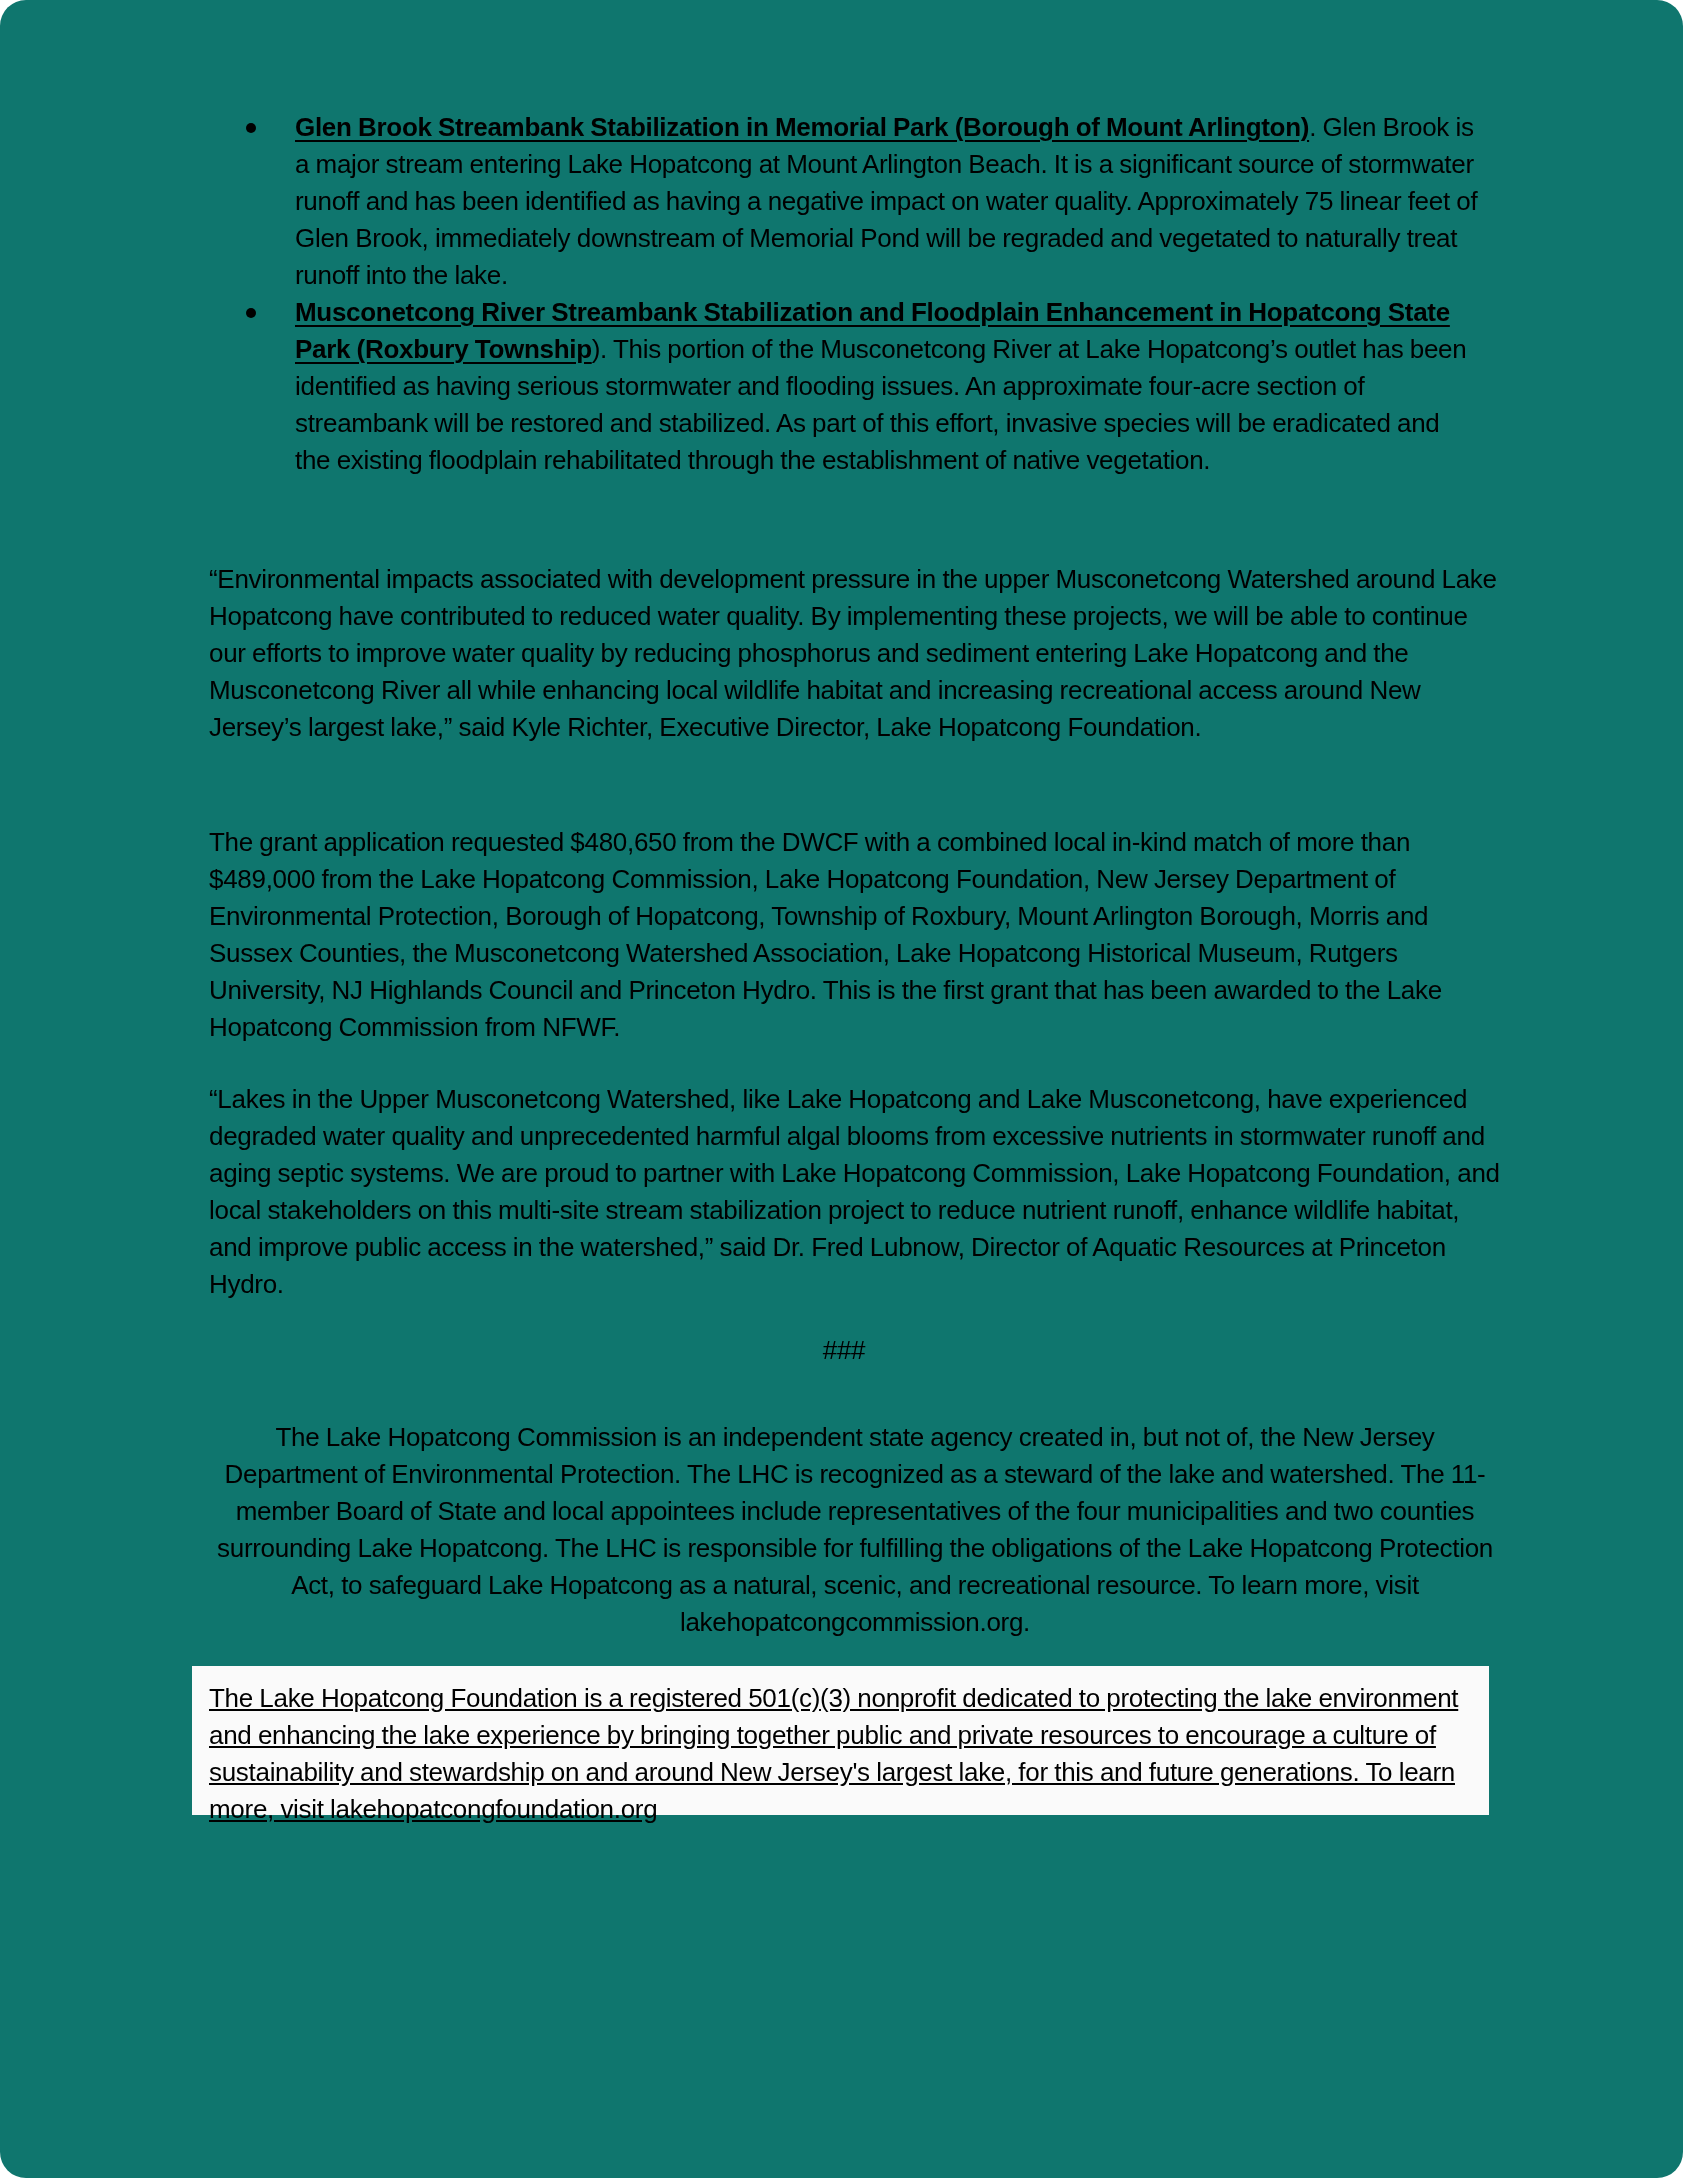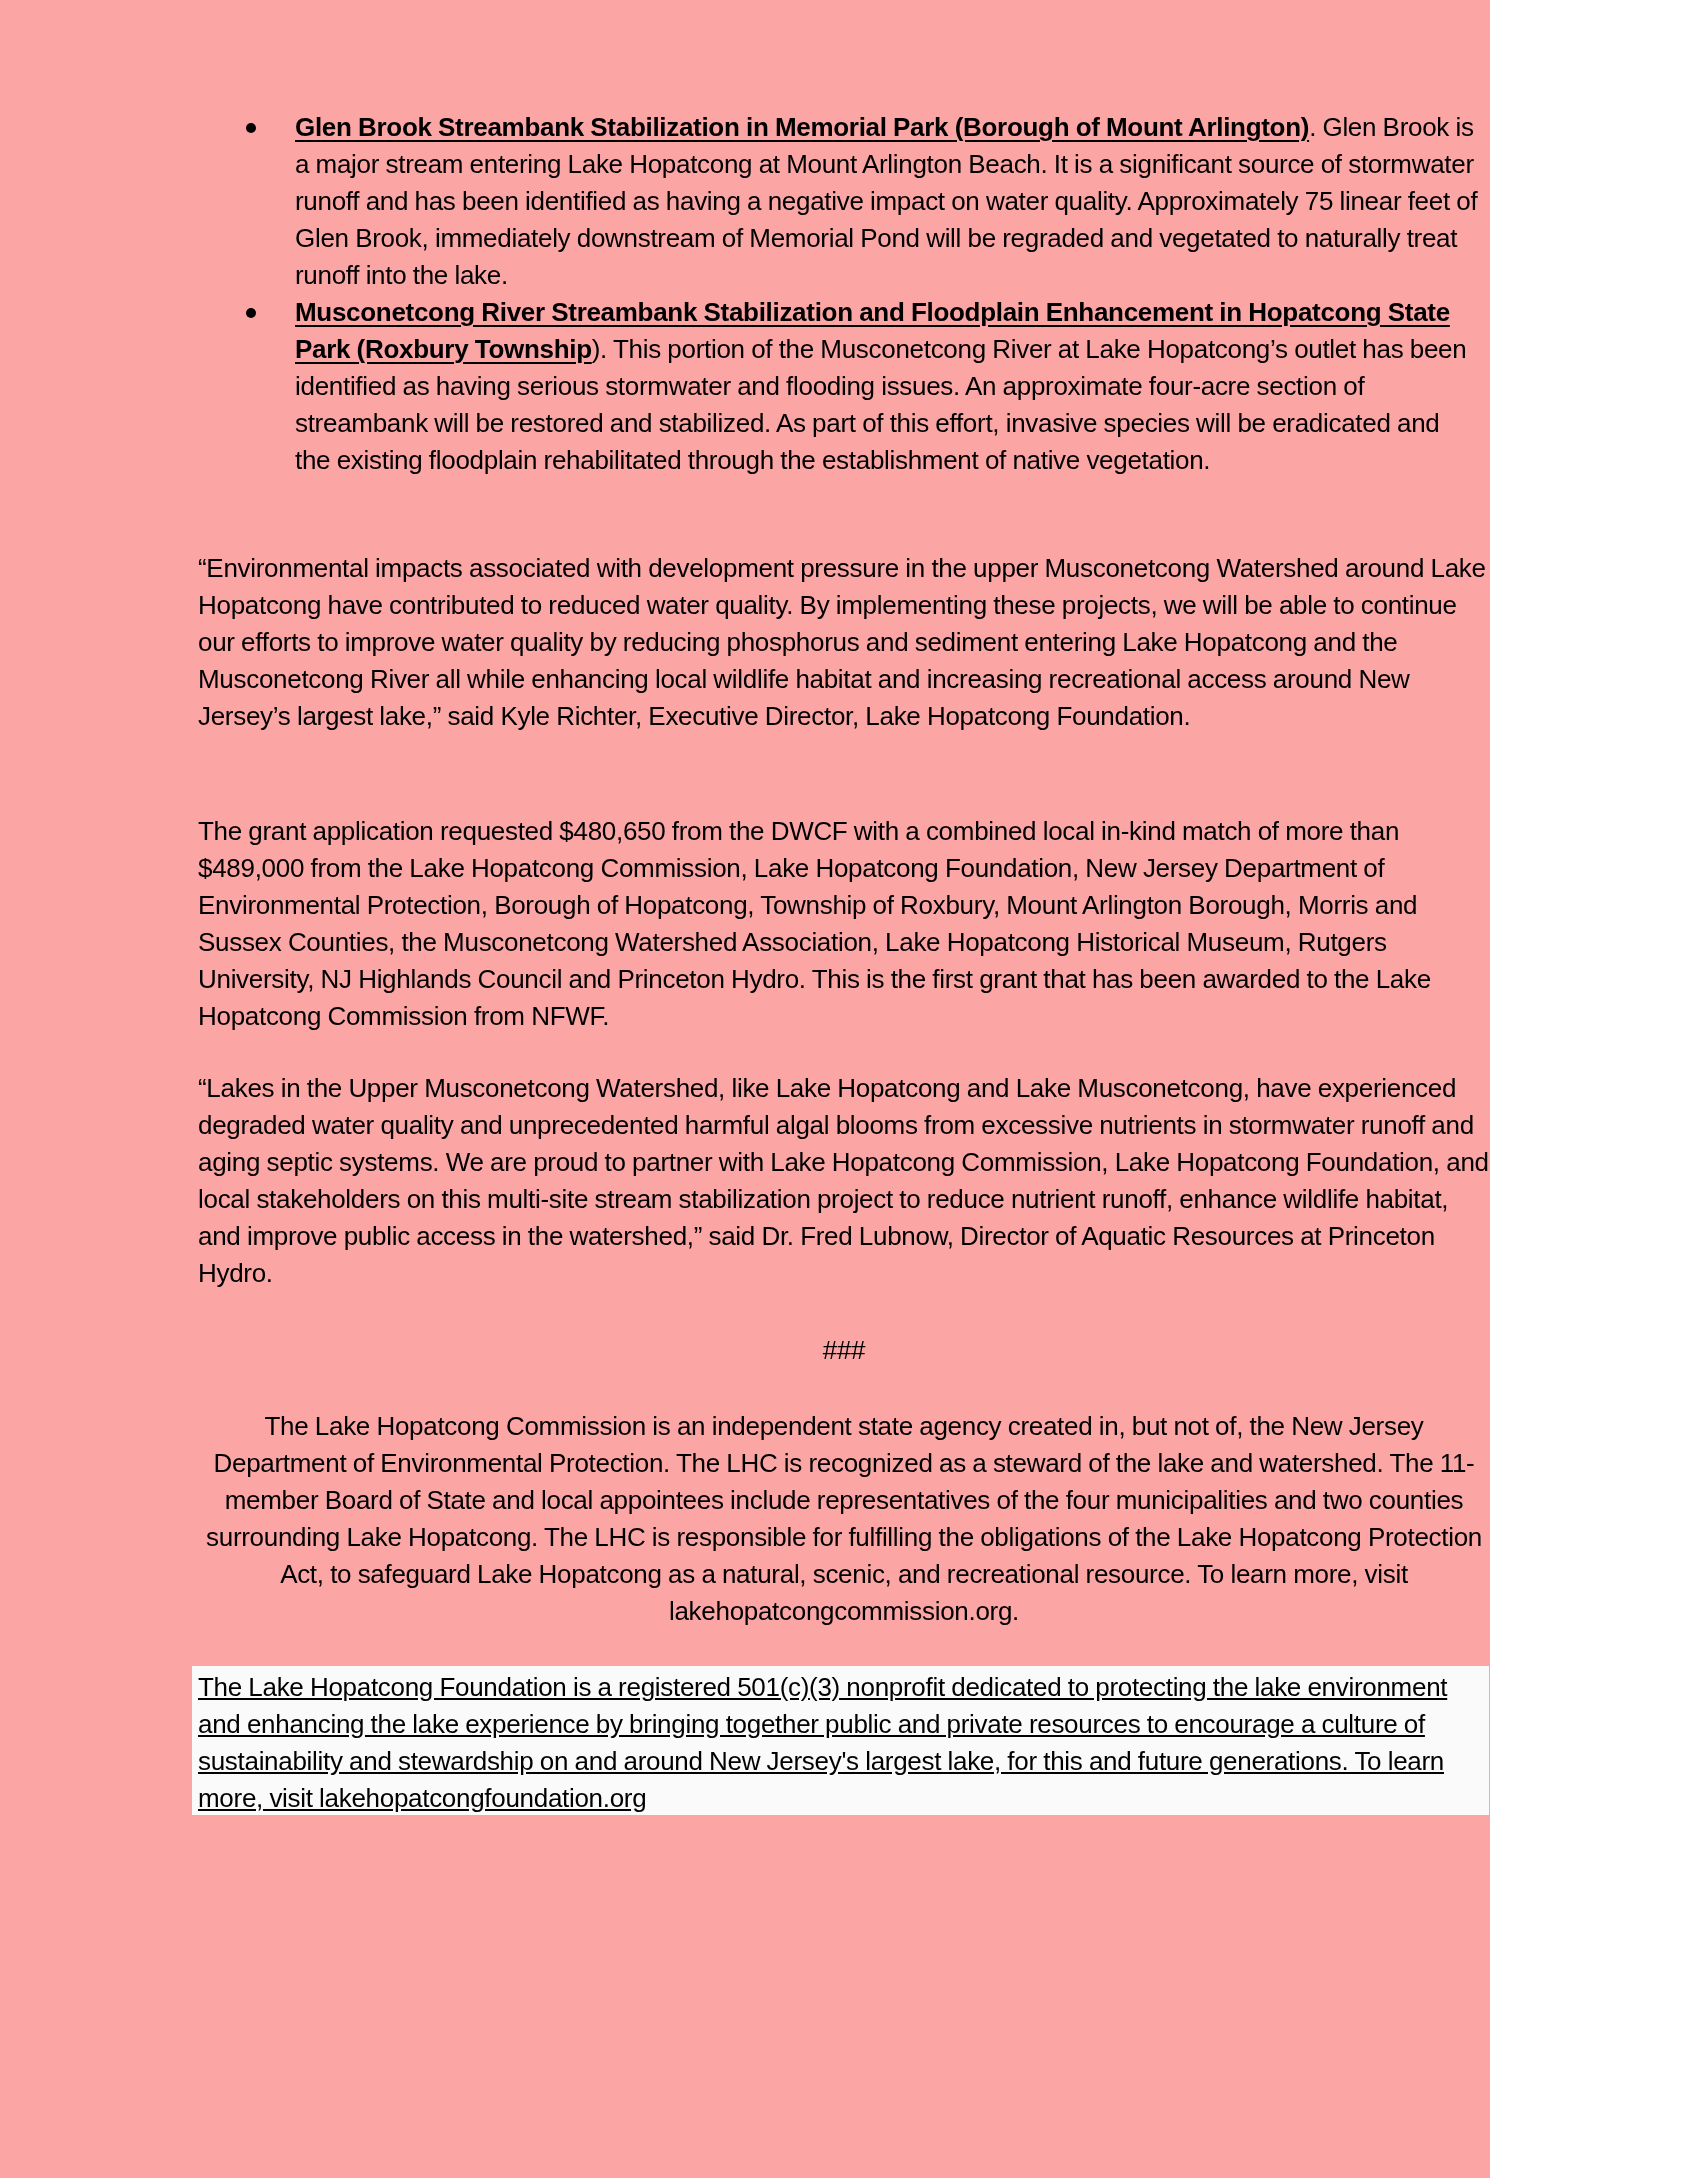--- a/index.html
+++ b/index.html
@@ -12,23 +12,24 @@
       height: 2178px;
       position: relative;
       overflow: hidden;
       font-family: "Liberation Sans", "DejaVu Sans", sans-serif;
       color: #000000;
     }
     .page {
       position: absolute;
       left: 0;
       top: 0;
-      width: 1490px;
+      width: 1683px;
       height: 2178px;
-      background: #fca5a5;
+      background: #0f766e;
+      border-radius: 26px;
     }
     .text {
       font-size: 26px;
       line-height: 37px;
       letter-spacing: -0.3px;
       word-spacing: -0.5px;
     }
     .bullet-list {
       position: absolute;
       left: 242px;
@@ -55,21 +56,21 @@
     .bullet-title {
       font-weight: bold;
       text-decoration: underline;
       text-underline-offset: 4px;
       text-decoration-thickness: 2px;
     }
     .para {
       position: absolute;
       left: 198px;
       width: 1292px;
-      margin: 0;
+      margin: 11px;
     }
     .p-quote1 { top: 550px; }
     .p-grant  { top: 813px; }
     .p-quote2 { top: 1070px; }
     .p-sep {
       position: absolute;
       top: 1332px;
       left: 198px;
       width: 1292px;
       text-align: center;

